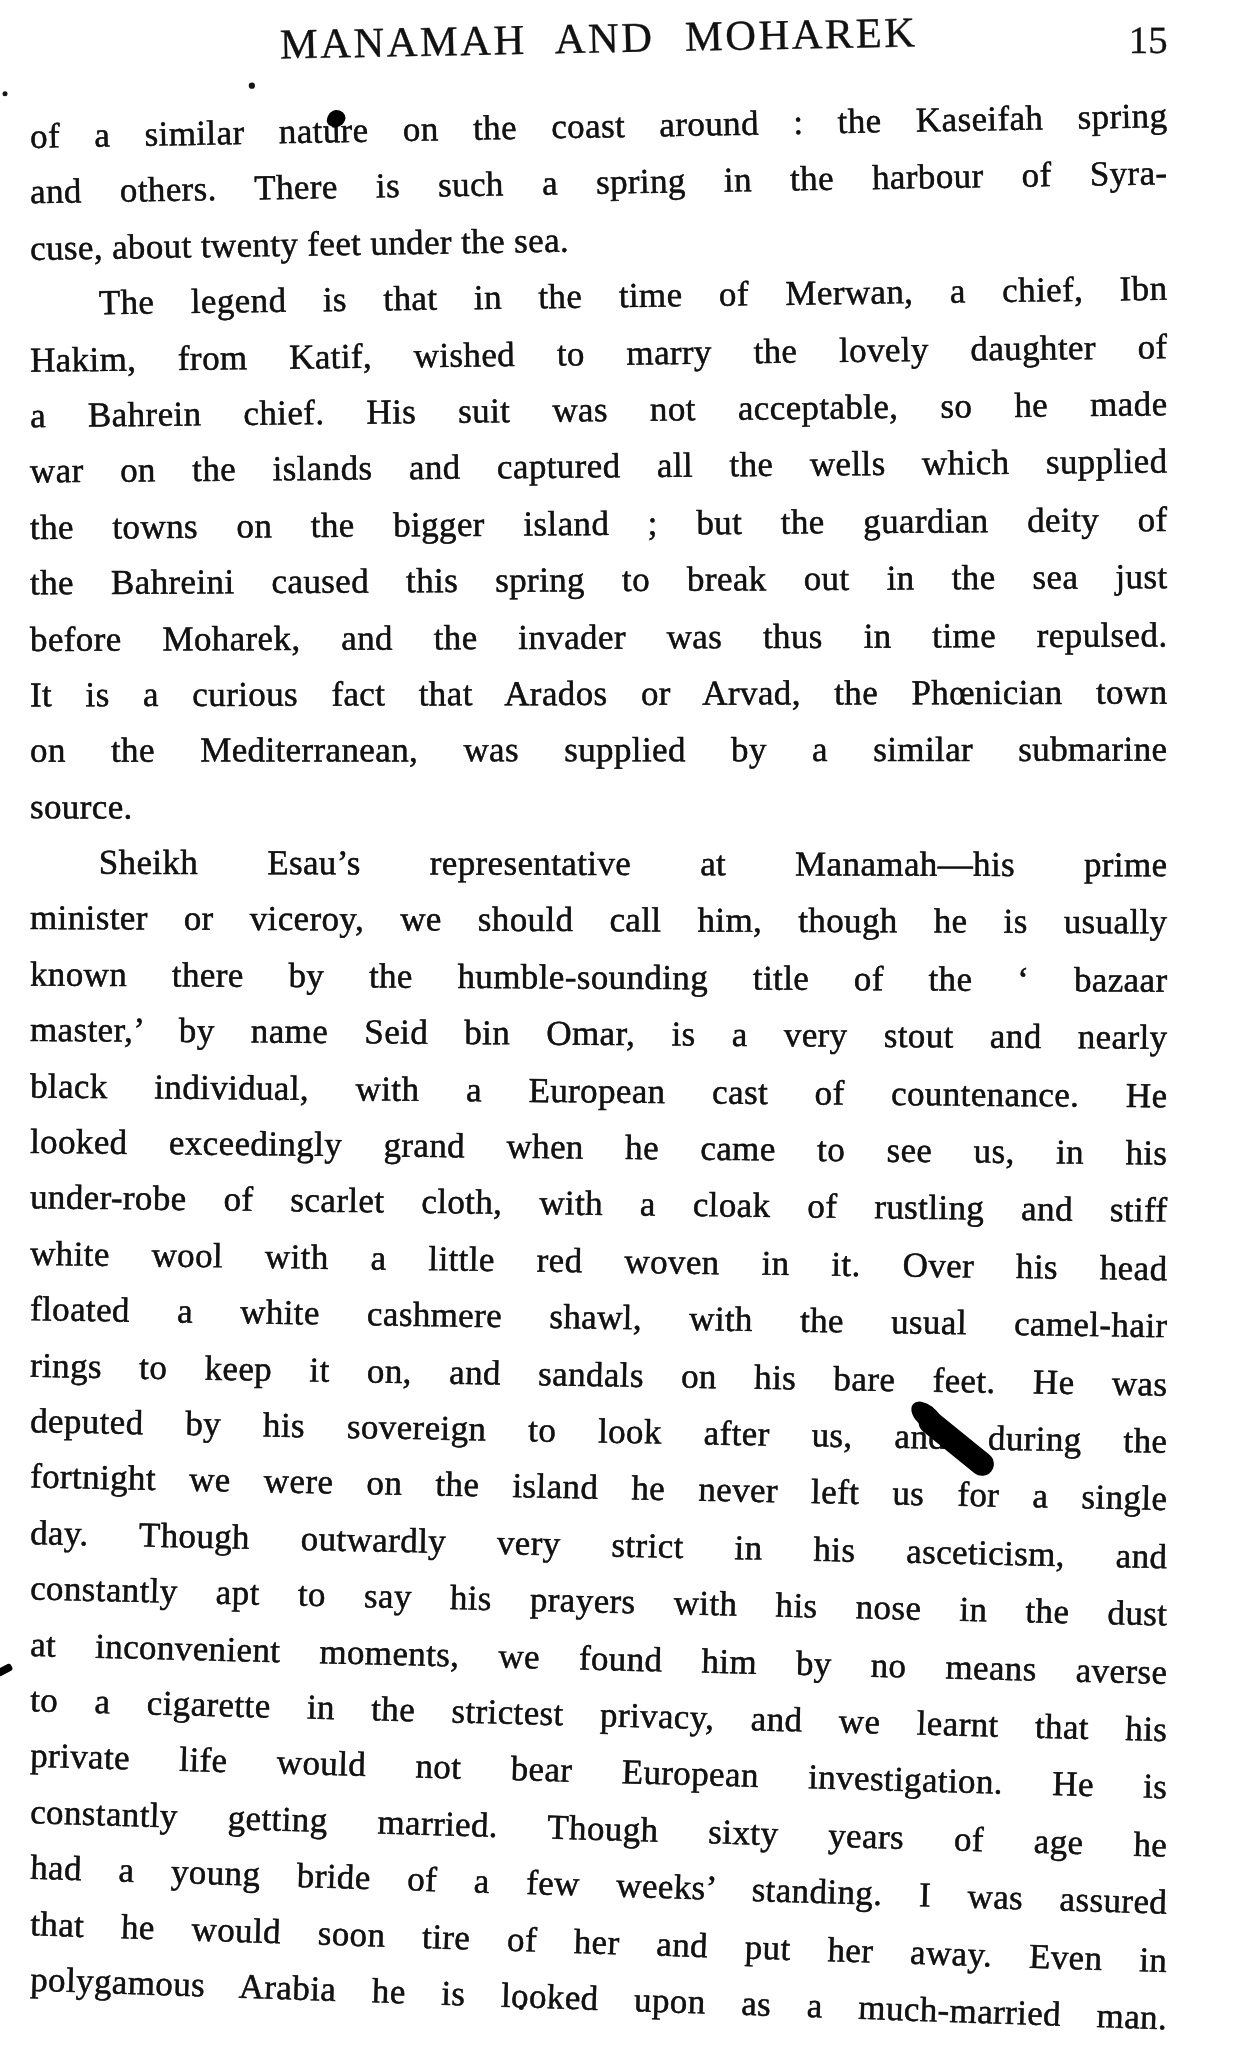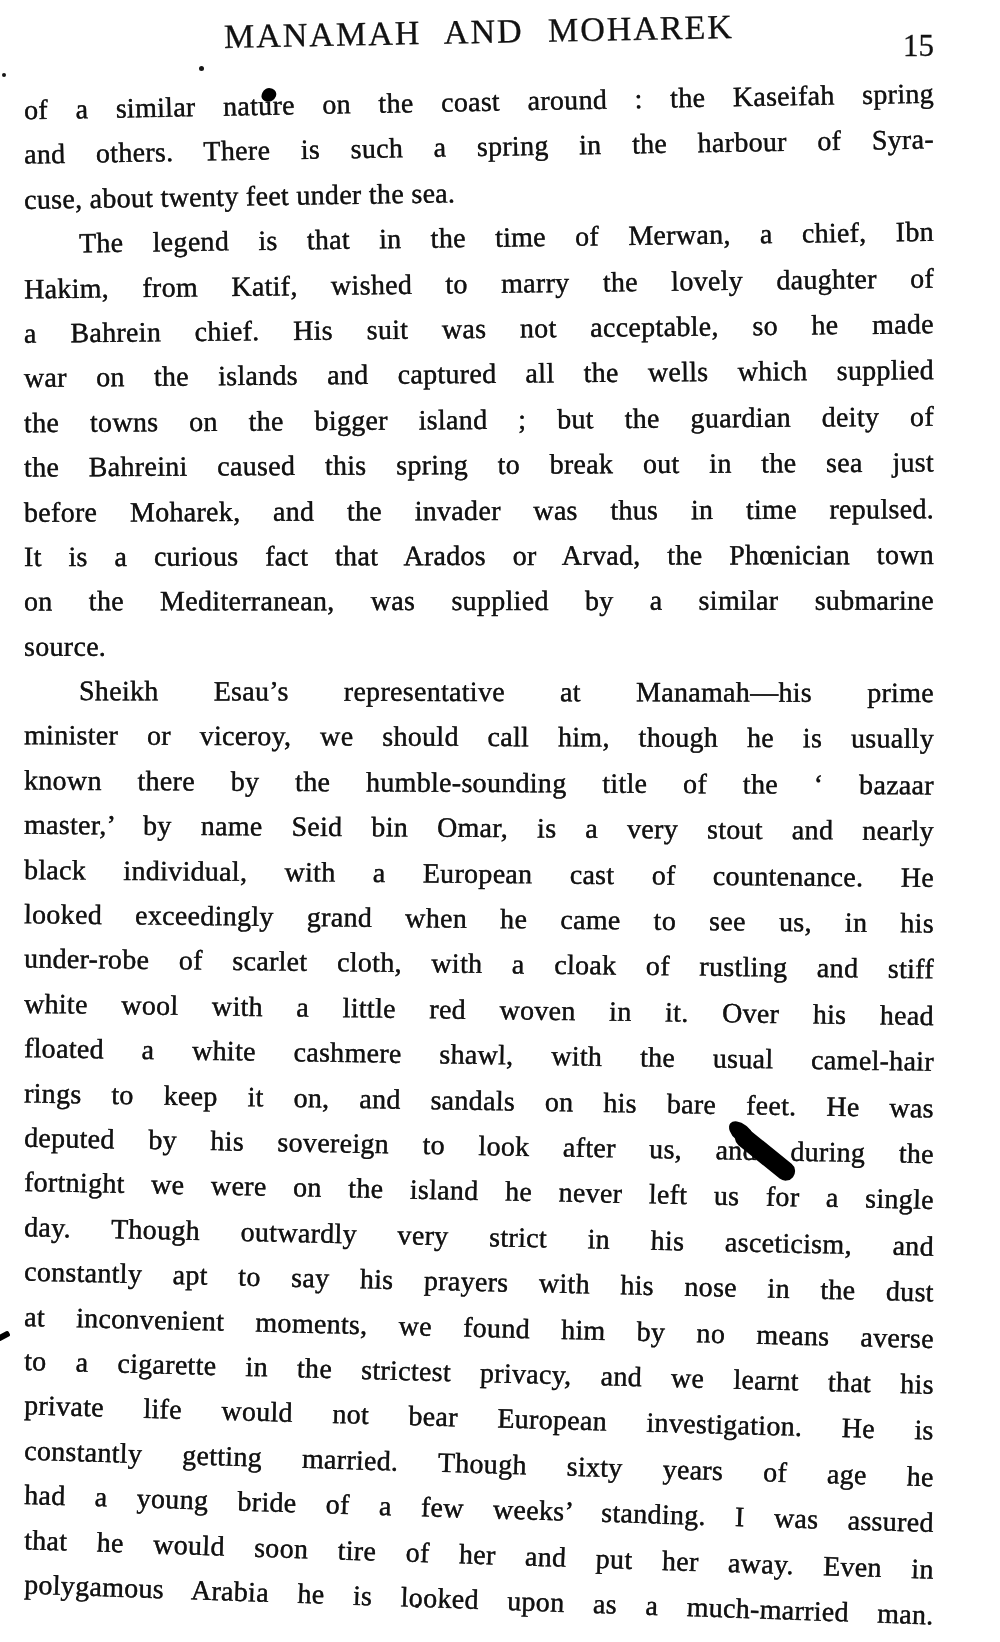--- a/index.html
+++ b/index.html
@@ -15,21 +15,21 @@
     position:absolute;top:12px;left:24px;width:910px;height:44px;
   }
   .title{
     position:absolute;left:0;right:0;text-align:center;
     font-size:34px;line-height:40px;font-weight:normal;
     letter-spacing:2px;word-spacing:14px;
     transform:rotate(-1.1deg);
     -webkit-text-stroke:0.3px #121212;
   }
   .pagenum{
-    position:absolute;right:0;top:14px;
+    position:absolute;right:0;top:0;
     font-size:31px;line-height:40px;
     -webkit-text-stroke:0.3px #121212;
   }
   .column{
     position:absolute;top:79px;left:24px;width:910px;
   }
   .tline{
     height:45.4px;line-height:45.4px;
     font-size:28px;letter-spacing:0.3px;
     text-align:justify;text-align-last:justify;

